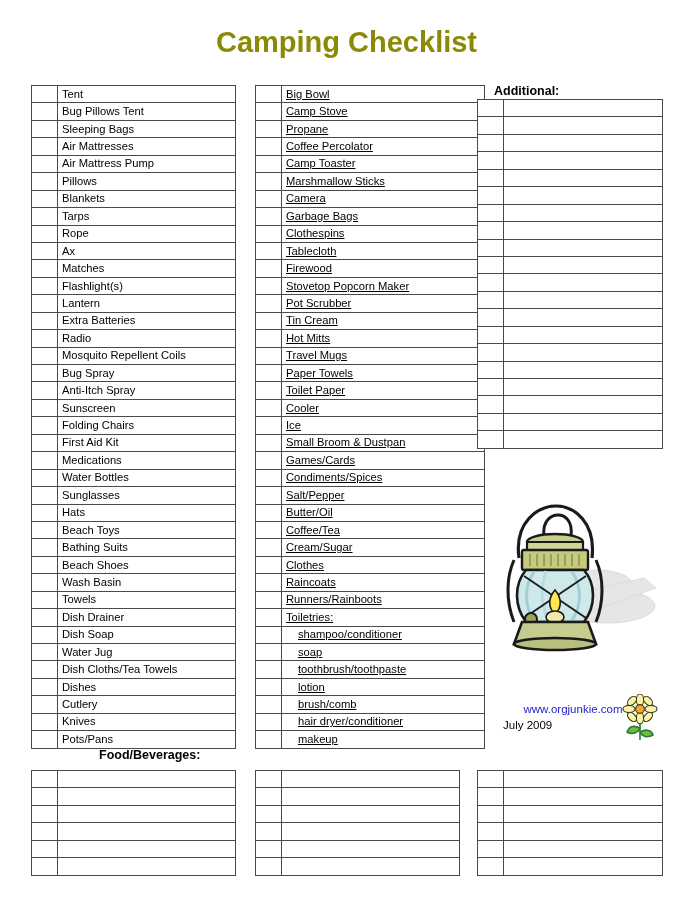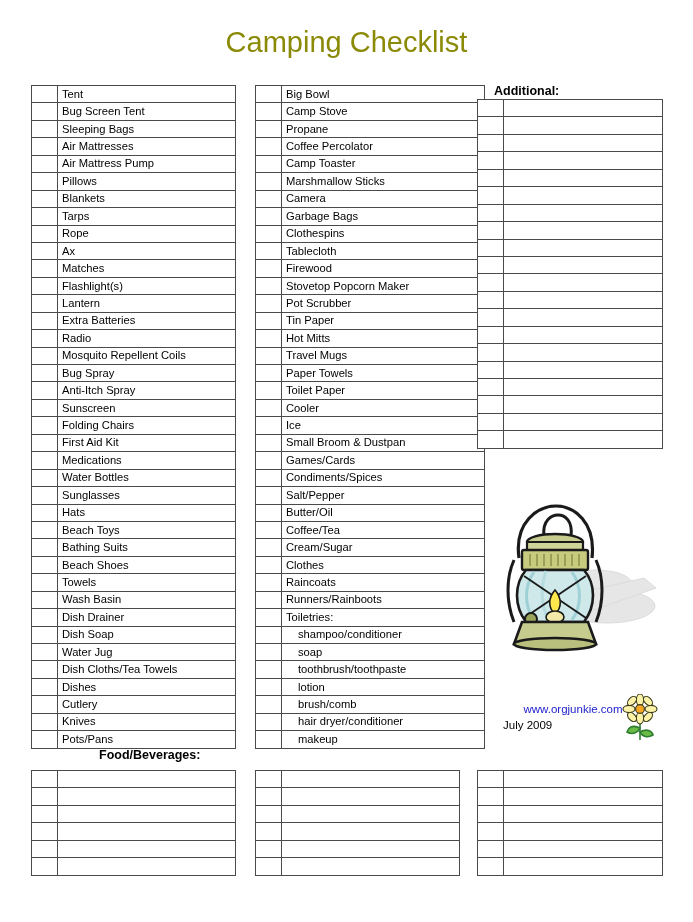--- a/index.html
+++ b/index.html
@@ -21,21 +21,21 @@
   }
 
   
   #title {
     position: absolute;
     left: 0;
     top: 26px;
     width: 693px;
     text-align: center;
     font-size: 29px;
-    font-weight: normal;
+    font-weight: bold;
     color: #8a8a06;
     letter-spacing: 0px;
   }
 
   
   .section-heading {
     position: absolute;
     font-size: 12.5px;
     font-weight: bold;
     color: #000000;
@@ -66,21 +66,21 @@
   .checklist td.label {
     padding-left: 4px;
     white-space: nowrap;
     overflow: hidden;
   }
   .checklist td.label.sub {
     padding-left: 16px;
   }
 
   #col1 { left: 31px; top: 85px; width: 205px; }
-  #col2 { left: 255px; top: 85px; width: 230px; }
+  #col2 { left: 255px; top: 85px; width: 230px; text-decoration: underline; }
   #col3 { left: 477px; top: 99px; width: 186px; }
 
   
   .bottom-table {
     position: absolute;
     border-collapse: collapse;
     table-layout: fixed;
     border: 1.4px solid #3a3a3a;
     top: 770px;
   }
@@ -138,21 +138,21 @@
   <div id="title">Camping Checklist</div>
 
   <table class="checklist" id="col1">
     <tbody>
         <tr>
           <td class="box"></td>
           <td class="label">Tent</td>
         </tr>
         <tr>
           <td class="box"></td>
-          <td class="label">Bug Screen Tent</td>
+          <td class="label">Bug Pillows Tent</td>
         </tr>
         <tr>
           <td class="box"></td>
           <td class="label">Sleeping Bags</td>
         </tr>
         <tr>
           <td class="box"></td>
           <td class="label">Air Mattresses</td>
         </tr>
         <tr>
@@ -246,25 +246,25 @@
         <tr>
           <td class="box"></td>
           <td class="label">Bathing Suits</td>
         </tr>
         <tr>
           <td class="box"></td>
           <td class="label">Beach Shoes</td>
         </tr>
         <tr>
           <td class="box"></td>
+          <td class="label">Wash Basin</td>
+        </tr>
+        <tr>
+          <td class="box"></td>
           <td class="label">Towels</td>
-        </tr>
-        <tr>
-          <td class="box"></td>
-          <td class="label">Wash Basin</td>
         </tr>
         <tr>
           <td class="box"></td>
           <td class="label">Dish Drainer</td>
         </tr>
         <tr>
           <td class="box"></td>
           <td class="label">Dish Soap</td>
         </tr>
         <tr>
@@ -343,21 +343,21 @@
         <tr>
           <td class="box"></td>
           <td class="label">Stovetop Popcorn Maker</td>
         </tr>
         <tr>
           <td class="box"></td>
           <td class="label">Pot Scrubber</td>
         </tr>
         <tr>
           <td class="box"></td>
-          <td class="label">Tin Paper</td>
+          <td class="label">Tin Cream</td>
         </tr>
         <tr>
           <td class="box"></td>
           <td class="label">Hot Mitts</td>
         </tr>
         <tr>
           <td class="box"></td>
           <td class="label">Travel Mugs</td>
         </tr>
         <tr>

